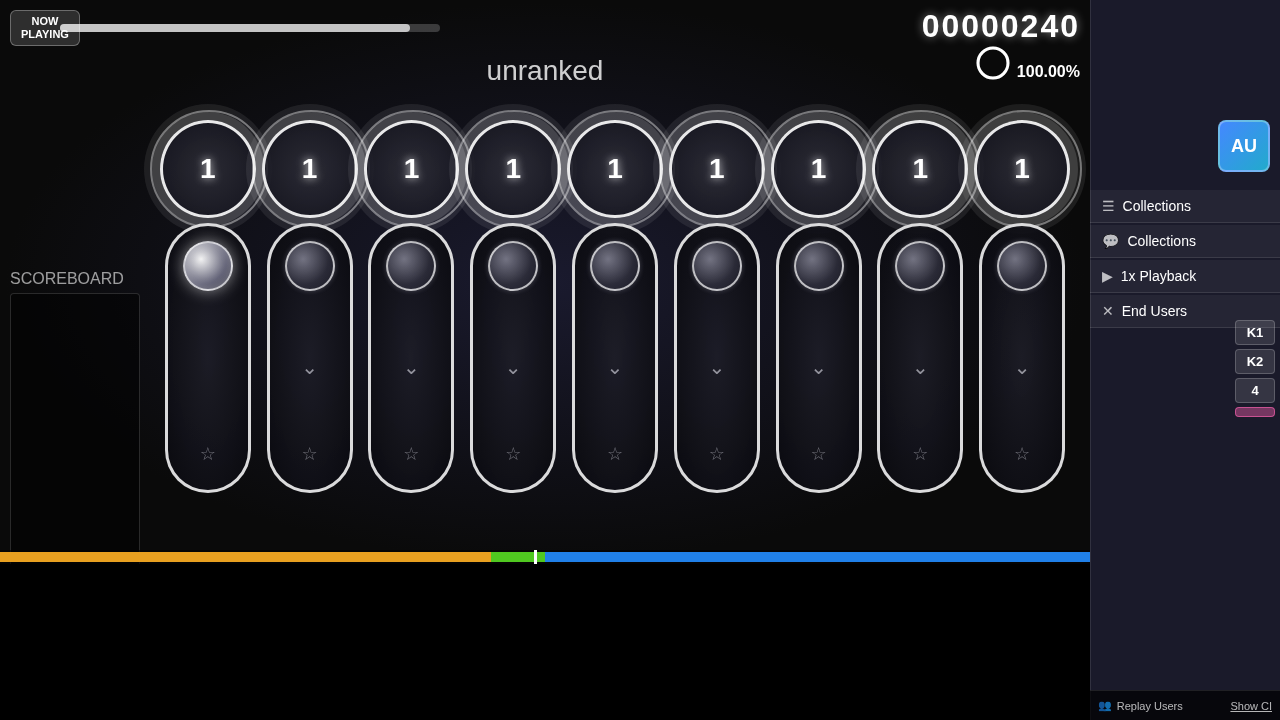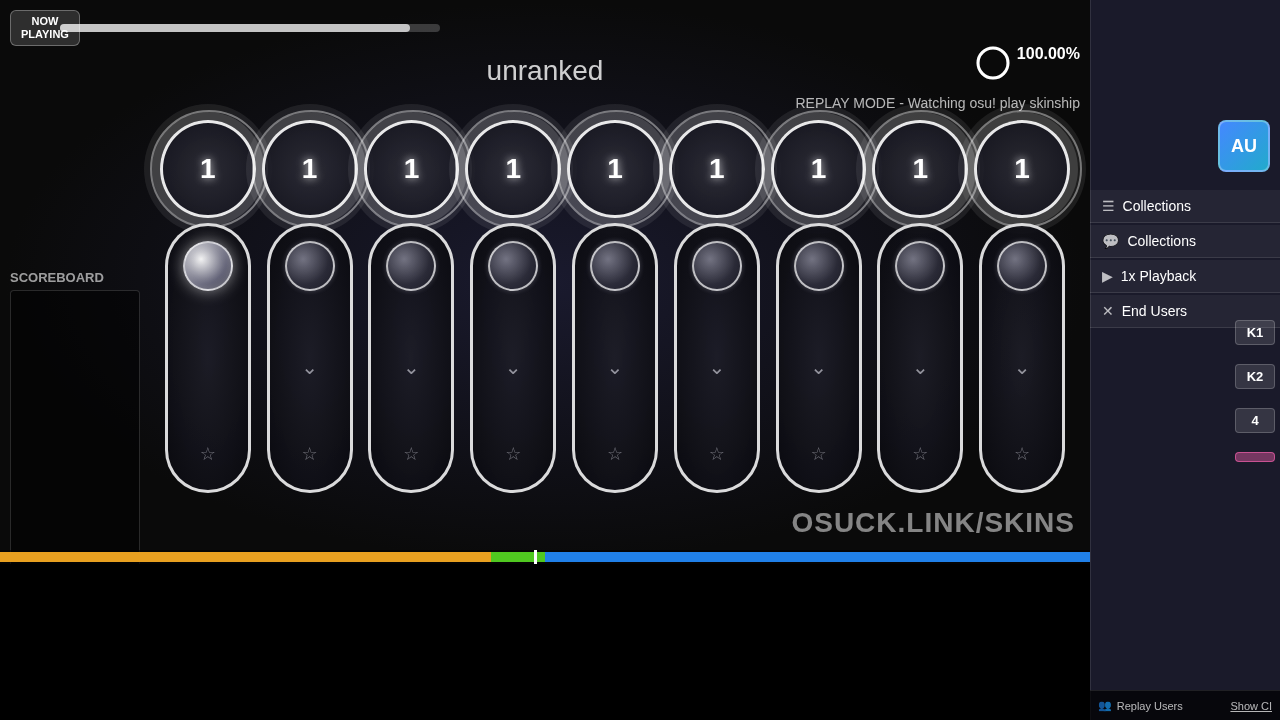--- a/index.html
+++ b/index.html
@@ -42,21 +42,21 @@
       text-shadow: 0 0 10px rgba(255,255,255,0.5);
       z-index: 10;
     }
 
     
     #accuracy-container {
       position: absolute;
       top: 45px;
       right: 10px;
       display: flex;
-      align-items: flex-start;
+      align-items: flex-end;
       gap: 6px;
       z-index: 10;
     }
 
     #accuracy-circle {
       width: 36px;
       height: 36px;
     }
 
     #accuracy-text {
@@ -130,22 +130,22 @@
     #scoreboard {
       position: absolute;
       left: 10px;
       top: 270px;
       width: 130px;
       z-index: 10;
     }
 
     #scoreboard-label {
       color: rgba(255,255,255,0.6);
-      font-size: 13px;
-      font-weight: bold;
+      font-size: 16px;
+      font-weight: normal;
       margin-bottom: 5px;
     }
 
     #scoreboard-box {
       width: 130px;
       height: 320px;
       background: rgba(0,0,0,0.5);
       border: 1px solid rgba(255,255,255,0.15);
       border-radius: 4px;
     }
@@ -384,21 +384,21 @@
     }
 
     
     #key-indicators {
       position: absolute;
       top: 320px;
       right: 5px;
       z-index: 40;
       display: flex;
       flex-direction: column;
-      gap: 19px;
+      gap: 4px;
     }
 
     .key-badge {
       background: rgba(255,255,255,0.12);
       border: 1px solid rgba(255,255,255,0.2);
       border-radius: 4px;
       padding: 4px 10px;
       color: white;
       font-size: 13px;
       font-weight: bold;
@@ -453,32 +453,32 @@
     <div id="now-playing-text">
       <span>NOW</span><br>
       <span>PLAYING</span>
     </div>
   </div>
 
   <div id="progress-bar-container">
     <div id="progress-bar-fill"></div>
   </div>
 
+  <div id="score-display">00000240</div>
 
   <div id="accuracy-container">
     <svg id="accuracy-circle" viewBox="0 0 36 36">
       <circle cx="18" cy="18" r="15" fill="none" stroke="rgba(255,255,255,0.2)" stroke-width="3"></circle>
       <circle cx="18" cy="18" r="15" fill="none" stroke="white" stroke-width="3" stroke-dasharray="94.2 0" stroke-linecap="round" transform="rotate(-90 18 18)"></circle>
     </svg>
     <span id="accuracy-text">100.00%</span>
   </div>
 
   <div id="unranked-text">unranked</div>
 
-  <div id="replay-mode-text">REPLAY MODE - Watching osu! play skinship</div>
 
   <div id="scoreboard">
     <div id="scoreboard-label">SCOREBOARD</div>
     <div id="scoreboard-box"></div>
   </div>
 
   <div id="hit-objects-area">
 
     <div id="circles-row">
 
@@ -590,21 +590,20 @@
     <div id="bottom-progress">
       <div id="bottom-progress-track">
         <div class="progress-segment-orange"></div>
         <div class="progress-segment-green"></div>
         <div class="progress-segment-blue"></div>
       </div>
       <div id="progress-marker"></div>
     </div>
   </div>
 
-  <div id="osuck-link">OSUCK.LINK/SKINS</div>
 </div>
 
 <div id="sidebar">
 
   <div id="avatar-container">
     <div id="avatar">AU</div>
   </div>
 
   <div id="menu-items">
     <div class="menu-item">

